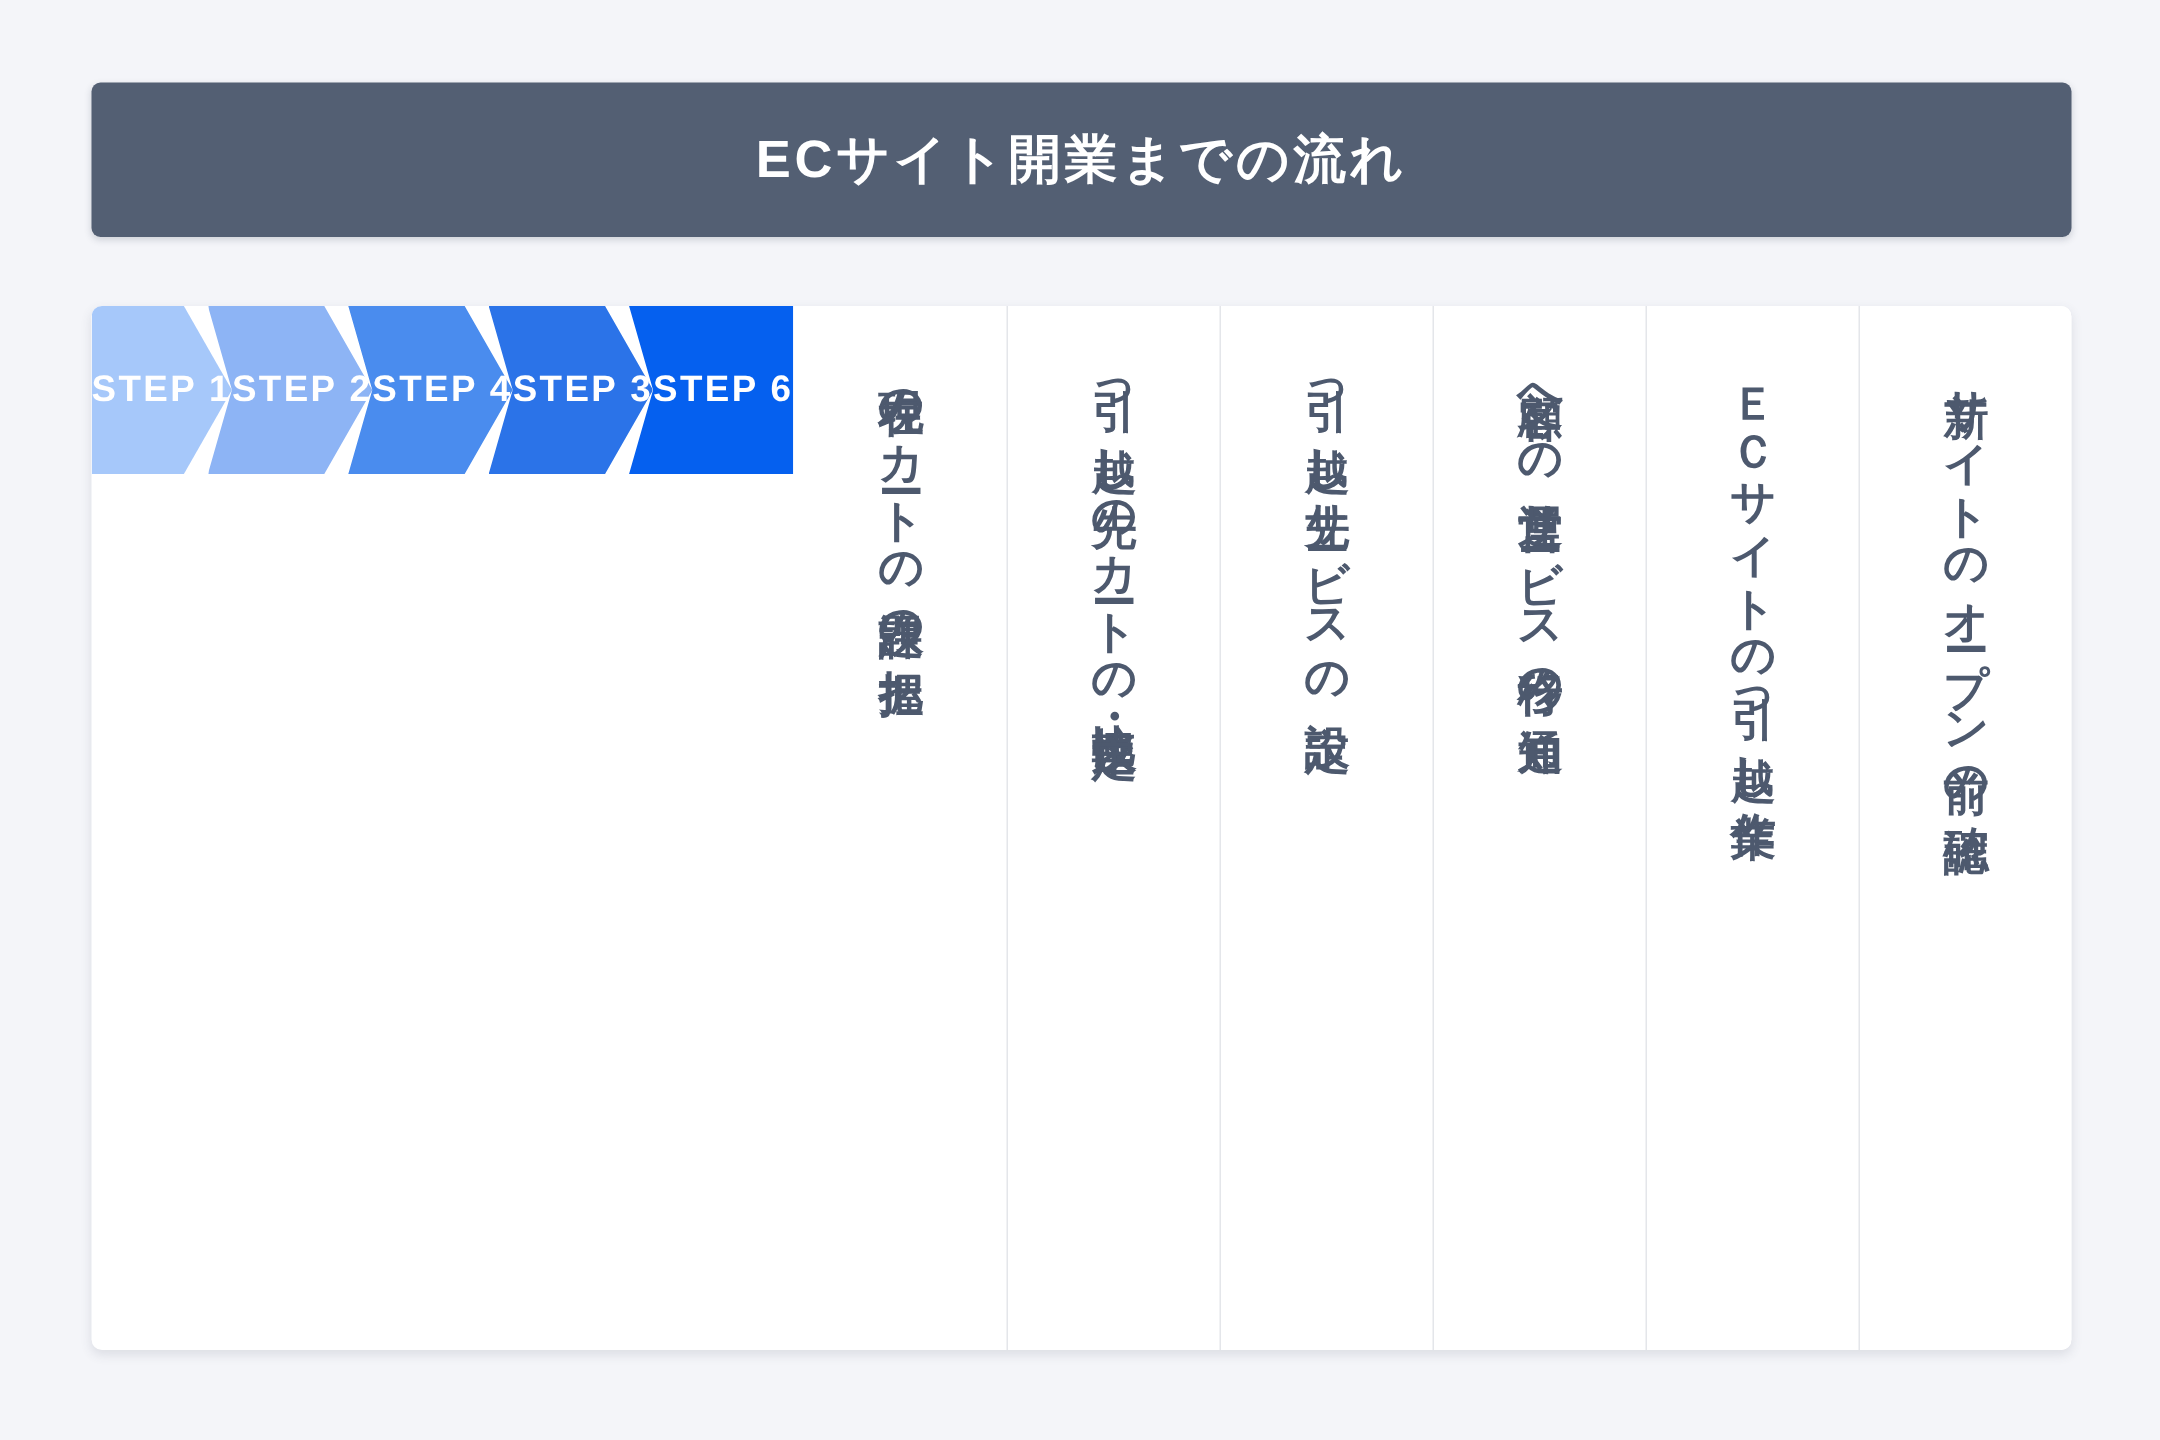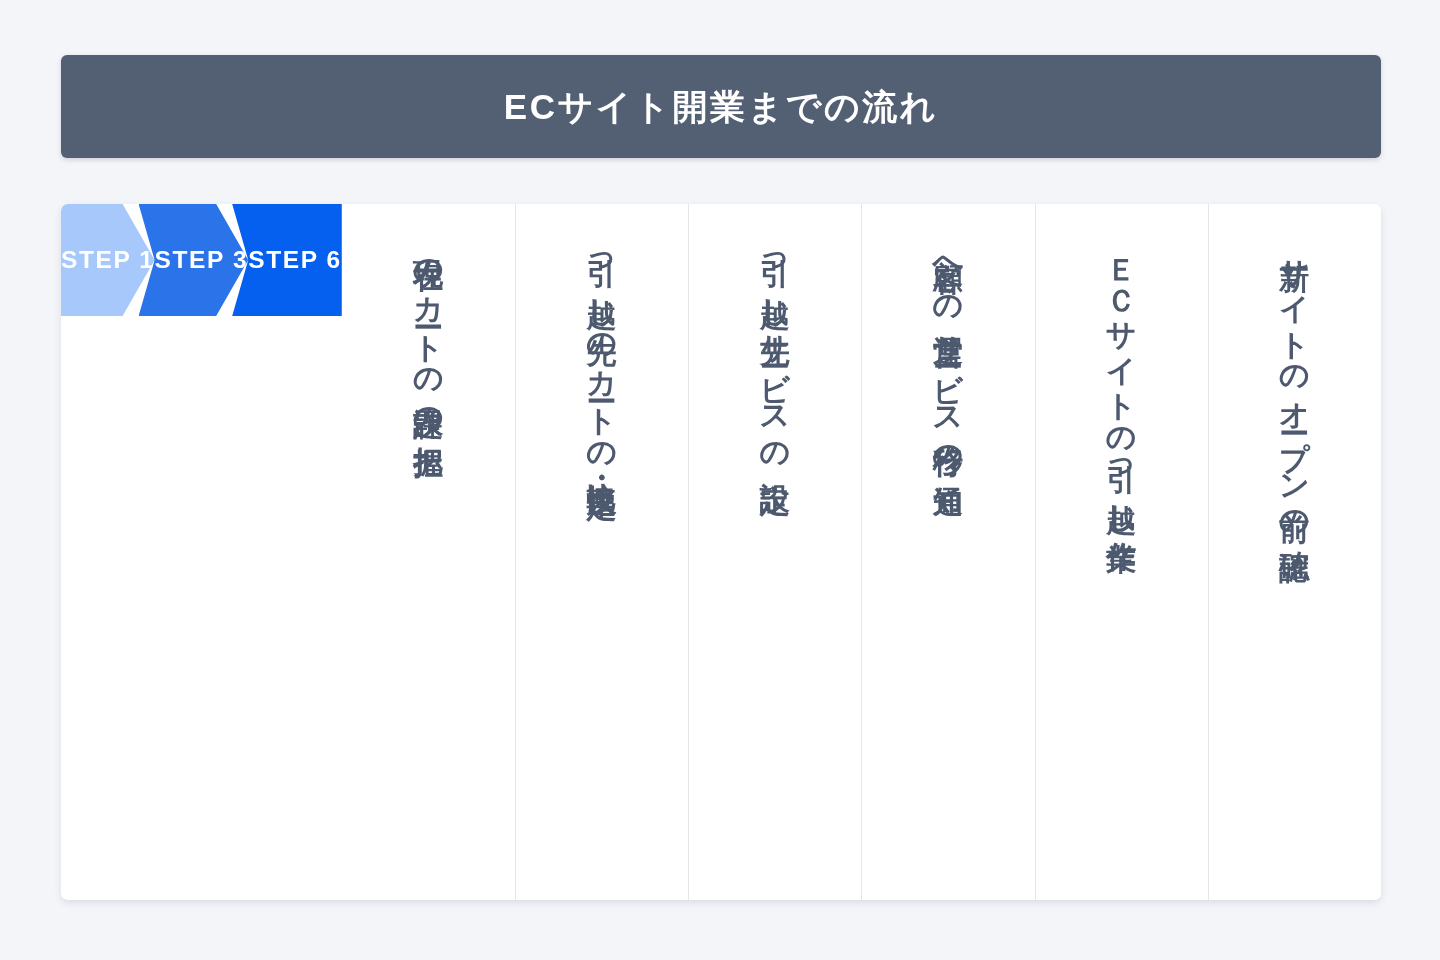--- a/index.html
+++ b/index.html
@@ -168,20 +168,28 @@
   </div>
 
   <div class="flow-card">
 
     <div class="steps-header">
       <div class="step-head">
         <div class="chev" style="background: rgb(166, 200, 250);"></div>
         <div class="step-label">STEP 1</div>
       </div>
       <div class="step-head">
+        <div class="chev" style="background: rgb(141, 180, 245);"></div>
+        <div class="step-label">STEP 2</div>
+      </div>
+      <div class="step-head">
+        <div class="chev" style="background: rgb(74, 140, 238);"></div>
+        <div class="step-label">STEP 4</div>
+      </div>
+      <div class="step-head">
         <div class="chev" style="background: rgb(43, 115, 232);"></div>
         <div class="step-label">STEP 3</div>
       </div>
       <div class="step-head">
         <div class="chev" style="background: rgb(5, 96, 239);"></div>
         <div class="step-label">STEP 6</div>
       </div>
     </div>
 
     <div class="steps-body">

